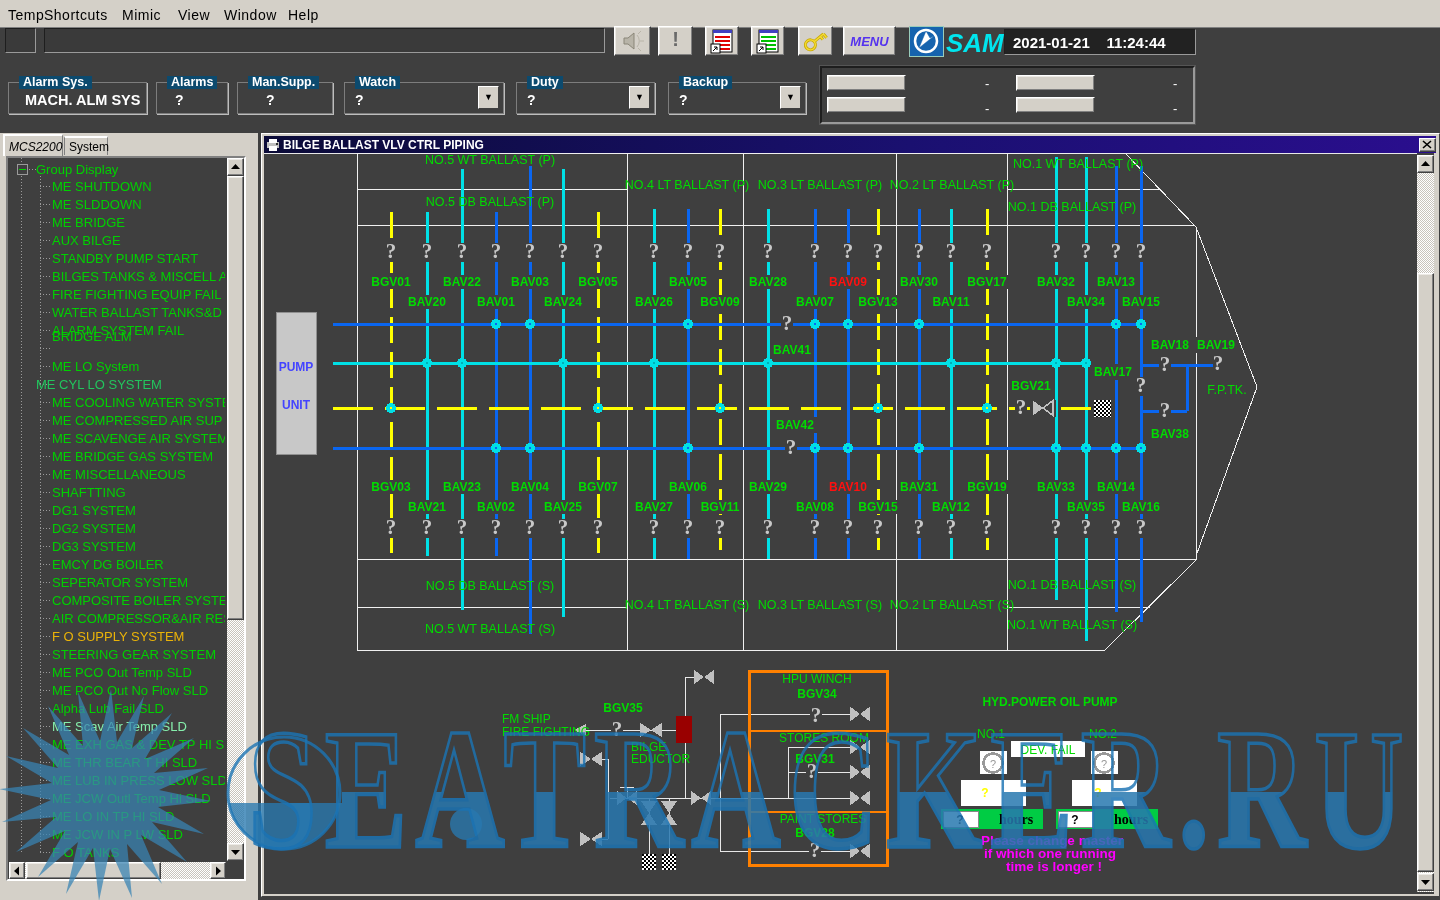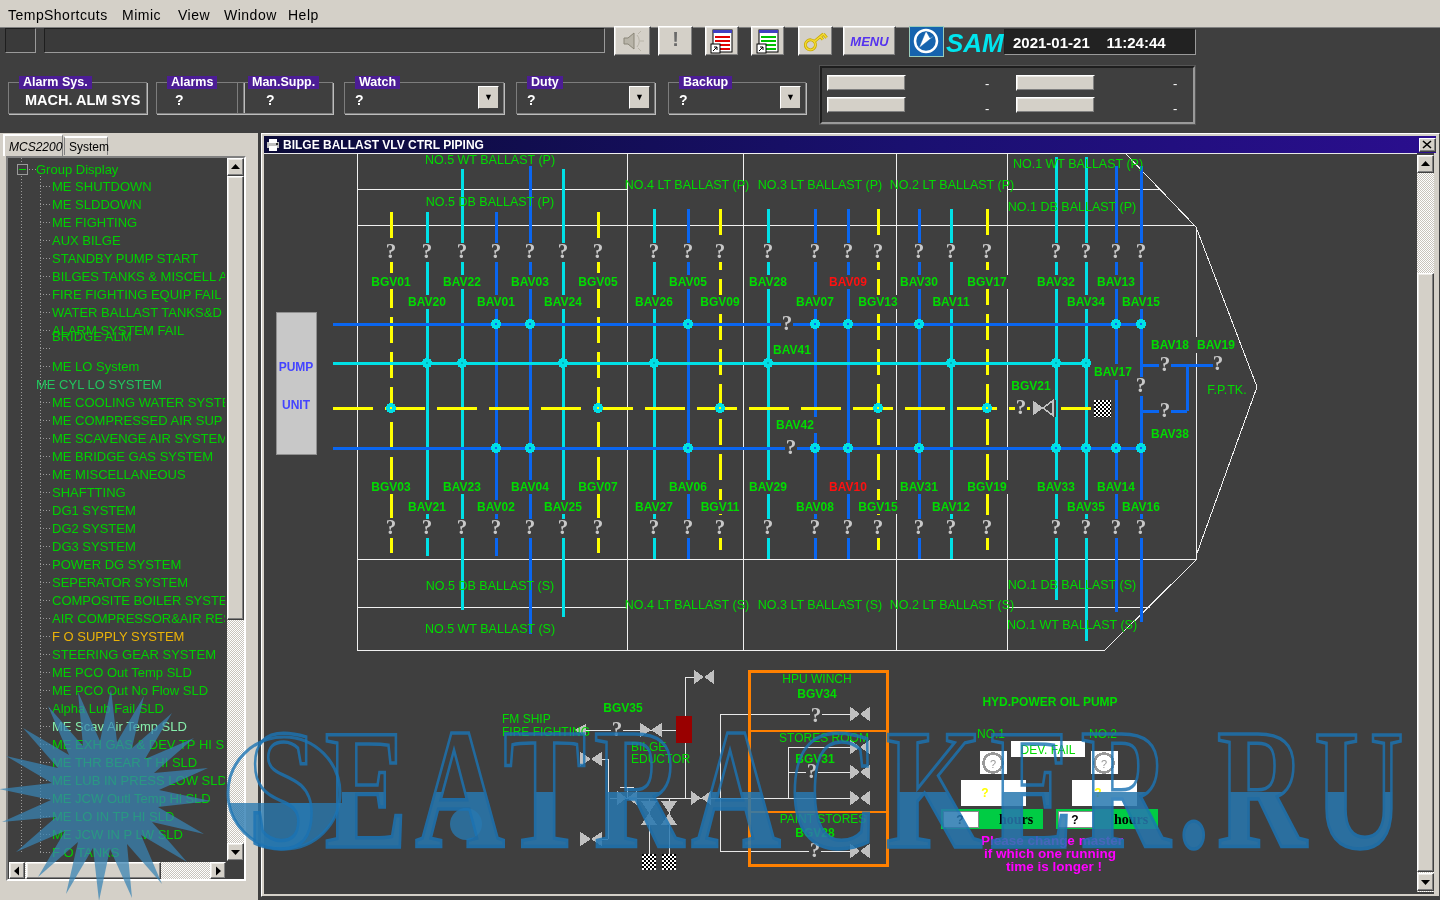--- a/index.html
+++ b/index.html
@@ -5,21 +5,21 @@
   * { margin:0; padding:0; box-sizing:border-box; }
   html,body { width:1440px; height:900px; overflow:hidden; background:#3F3F3F;
     font-family:"Liberation Sans", sans-serif; }
   .abs { position:absolute; }
   .raised { background:#D4D0C8; border-top:1px solid #FFFFFF; border-left:1px solid #FFFFFF;
     border-right:1px solid #404040; border-bottom:1px solid #404040;
     box-shadow: inset -1px -1px 0 #808080, inset 1px 1px 0 #ECEAE5; }
   .sunken { background:#3A3A3A; border-top:1px solid #1E1E1E; border-left:1px solid #1E1E1E;
     border-right:1px solid #9a9a9a; border-bottom:1px solid #9a9a9a; }
   .gbox { border:1px solid #7d7d7d; box-shadow:1px 1px 0 #bdbdbd; }
-  .glabel { position:absolute; top:-7px; left:10px; background:#4c1d95; padding:0 4px;
+  .glabel { position:absolute; top:-7px; left:10px; background:#0c4a6e; padding:0 4px;
     color:#FFFFFF; font-weight:bold; font-size:12.5px; line-height:13px; }
   .qm { position:absolute; color:#FFFFFF; font-weight:bold; font-size:14px; top:9px !important; }
   .dd { position:absolute; width:21px; height:23px; background:#D4D0C8;
     border-top:1px solid #fff; border-left:1px solid #fff; border-right:1px solid #404040;
     border-bottom:1px solid #404040; text-align:center; font-size:9px; color:#000; line-height:21px; }
   .tbtn { position:absolute; background:#D4D0C8; border-top:1px solid #FFFFFF;
     border-left:1px solid #FFFFFF; border-right:1px solid #404040; border-bottom:1px solid #404040;
     box-shadow: inset -1px -1px 0 #808080; }
 </style>
 </head>
@@ -85,21 +85,21 @@
 </svg>
 <div class="abs" style="left:946px;top:28px;color:#00E5EE;font-weight:bold;font-style:italic;font-size:26px;">SAM</div>
 <div class="abs sunken" style="left:1004px;top:29px;width:192px;height:26px;background:#222;"></div>
 <div class="abs" style="left:1013px;top:34px;color:#fff;font-weight:bold;font-size:15px;">2021-01-21&nbsp;&nbsp;&nbsp;&nbsp;11:24:44</div>
 
 <div class="abs" style="left:0;top:62px;width:1440px;height:71px;background:#3F3F3F;"></div>
 <div class="abs gbox" style="left:8px;top:82px;width:139px;height:32px;">
   <div class="glabel">Alarm Sys.</div>
   <div class="abs" style="left:16px;top:9px;color:#fff;font-weight:bold;font-size:14.5px;">MACH. ALM SYS</div>
 </div>
-<div class="abs gbox" style="left:156px;top:82px;width:88px;height:32px;">
+<div class="abs gbox" style="left:156px;top:82px;width:72px;height:32px;">
   <div class="glabel">Alarms</div>
     <div class="qm" style="left:18px;top:8px;">?</div>
 </div>
 <div class="abs gbox" style="left:237px;top:82px;width:96px;height:32px;">
   <div class="glabel">Man.Supp.</div>
     <div class="qm" style="left:28px;top:8px;">?</div>
 </div>
 <div class="abs gbox" style="left:344px;top:82px;width:160px;height:32px;">
   <div class="glabel">Watch</div>
     <div class="qm" style="left:10px;top:8px;">?</div>
@@ -139,21 +139,21 @@
 <div class="abs" style="left:9px;top:6px;width:11px;height:11px;border:1px solid #9a9a9a;background:#3F3F3F;"></div>
 <div class="abs" style="left:11px;top:11px;width:7px;height:1px;background:#00DC00;"></div>
 <div class="abs" style="left:21px;top:11px;width:8px;height:1px;background-image:repeating-linear-gradient(90deg,#9a9a9a 0 1px,transparent 1px 3px);"></div>
 <div class="abs" style="left:28px;top:4px;color:#00D000;font-size:13px;">Group Display</div>
 <div class="abs" style="left:32px;top:18px;width:1px;height:676px;background-image:repeating-linear-gradient(180deg,#9a9a9a 0 1px,transparent 1px 3px);"></div>
 <div class="abs" style="left:32px;top:28px;width:10px;height:1px;background-image:repeating-linear-gradient(90deg,#9a9a9a 0 1px,transparent 1px 3px);"></div>
 <div class="abs" style="left:44px;top:21px;color:#00D000;font-size:13px;white-space:nowrap;">ME SHUTDOWN</div>
 <div class="abs" style="left:32px;top:46px;width:10px;height:1px;background-image:repeating-linear-gradient(90deg,#9a9a9a 0 1px,transparent 1px 3px);"></div>
 <div class="abs" style="left:44px;top:39px;color:#00D000;font-size:13px;white-space:nowrap;">ME SLDDOWN</div>
 <div class="abs" style="left:32px;top:64px;width:10px;height:1px;background-image:repeating-linear-gradient(90deg,#9a9a9a 0 1px,transparent 1px 3px);"></div>
-<div class="abs" style="left:44px;top:57px;color:#00D000;font-size:13px;white-space:nowrap;">ME FIGHTING</div>
+<div class="abs" style="left:44px;top:57px;color:#00D000;font-size:13px;white-space:nowrap;">ME BRIDGE</div>
 <div class="abs" style="left:32px;top:82px;width:10px;height:1px;background-image:repeating-linear-gradient(90deg,#9a9a9a 0 1px,transparent 1px 3px);"></div>
 <div class="abs" style="left:44px;top:75px;color:#00D000;font-size:13px;white-space:nowrap;">AUX BILGE</div>
 <div class="abs" style="left:32px;top:100px;width:10px;height:1px;background-image:repeating-linear-gradient(90deg,#9a9a9a 0 1px,transparent 1px 3px);"></div>
 <div class="abs" style="left:44px;top:93px;color:#00D000;font-size:13px;white-space:nowrap;">STANDBY PUMP START</div>
 <div class="abs" style="left:32px;top:118px;width:10px;height:1px;background-image:repeating-linear-gradient(90deg,#9a9a9a 0 1px,transparent 1px 3px);"></div>
 <div class="abs" style="left:44px;top:111px;color:#00D000;font-size:13px;white-space:nowrap;">BILGES TANKS &amp; MISCELL A</div>
 <div class="abs" style="left:32px;top:136px;width:10px;height:1px;background-image:repeating-linear-gradient(90deg,#9a9a9a 0 1px,transparent 1px 3px);"></div>
 <div class="abs" style="left:44px;top:129px;color:#00D000;font-size:13px;white-space:nowrap;">FIRE FIGHTING EQUIP FAIL</div>
 <div class="abs" style="left:32px;top:154px;width:10px;height:1px;background-image:repeating-linear-gradient(90deg,#9a9a9a 0 1px,transparent 1px 3px);"></div>
 <div class="abs" style="left:44px;top:147px;color:#00D000;font-size:13px;white-space:nowrap;">WATER BALLAST TANKS&amp;D</div>
@@ -177,21 +177,21 @@
 <div class="abs" style="left:44px;top:309px;color:#00D000;font-size:13px;white-space:nowrap;">ME MISCELLANEOUS</div>
 <div class="abs" style="left:32px;top:334px;width:10px;height:1px;background-image:repeating-linear-gradient(90deg,#9a9a9a 0 1px,transparent 1px 3px);"></div>
 <div class="abs" style="left:44px;top:327px;color:#00D000;font-size:13px;white-space:nowrap;">SHAFTTING</div>
 <div class="abs" style="left:32px;top:352px;width:10px;height:1px;background-image:repeating-linear-gradient(90deg,#9a9a9a 0 1px,transparent 1px 3px);"></div>
 <div class="abs" style="left:44px;top:345px;color:#00D000;font-size:13px;white-space:nowrap;">DG1 SYSTEM</div>
 <div class="abs" style="left:32px;top:370px;width:10px;height:1px;background-image:repeating-linear-gradient(90deg,#9a9a9a 0 1px,transparent 1px 3px);"></div>
 <div class="abs" style="left:44px;top:363px;color:#00D000;font-size:13px;white-space:nowrap;">DG2 SYSTEM</div>
 <div class="abs" style="left:32px;top:388px;width:10px;height:1px;background-image:repeating-linear-gradient(90deg,#9a9a9a 0 1px,transparent 1px 3px);"></div>
 <div class="abs" style="left:44px;top:381px;color:#00D000;font-size:13px;white-space:nowrap;">DG3 SYSTEM</div>
 <div class="abs" style="left:32px;top:406px;width:10px;height:1px;background-image:repeating-linear-gradient(90deg,#9a9a9a 0 1px,transparent 1px 3px);"></div>
-<div class="abs" style="left:44px;top:399px;color:#00D000;font-size:13px;white-space:nowrap;">POWER DG SYSTEM</div>
+<div class="abs" style="left:44px;top:399px;color:#00D000;font-size:13px;white-space:nowrap;">EMCY DG BOILER</div>
 <div class="abs" style="left:32px;top:424px;width:10px;height:1px;background-image:repeating-linear-gradient(90deg,#9a9a9a 0 1px,transparent 1px 3px);"></div>
 <div class="abs" style="left:44px;top:417px;color:#00D000;font-size:13px;white-space:nowrap;">SEPERATOR SYSTEM</div>
 <div class="abs" style="left:32px;top:442px;width:10px;height:1px;background-image:repeating-linear-gradient(90deg,#9a9a9a 0 1px,transparent 1px 3px);"></div>
 <div class="abs" style="left:44px;top:435px;color:#00D000;font-size:13px;white-space:nowrap;">COMPOSITE BOILER SYSTE</div>
 <div class="abs" style="left:32px;top:460px;width:10px;height:1px;background-image:repeating-linear-gradient(90deg,#9a9a9a 0 1px,transparent 1px 3px);"></div>
 <div class="abs" style="left:44px;top:453px;color:#00D000;font-size:13px;white-space:nowrap;">AIR COMPRESSOR&amp;AIR RES</div>
 <div class="abs" style="left:32px;top:478px;width:10px;height:1px;background-image:repeating-linear-gradient(90deg,#9a9a9a 0 1px,transparent 1px 3px);"></div>
 <div class="abs" style="left:44px;top:471px;color:#eab308;font-size:13px;white-space:nowrap;">F O SUPPLY SYSTEM</div>
 <div class="abs" style="left:32px;top:496px;width:10px;height:1px;background-image:repeating-linear-gradient(90deg,#9a9a9a 0 1px,transparent 1px 3px);"></div>
 <div class="abs" style="left:44px;top:489px;color:#00D000;font-size:13px;white-space:nowrap;">STEERING GEAR SYSTEM</div>

